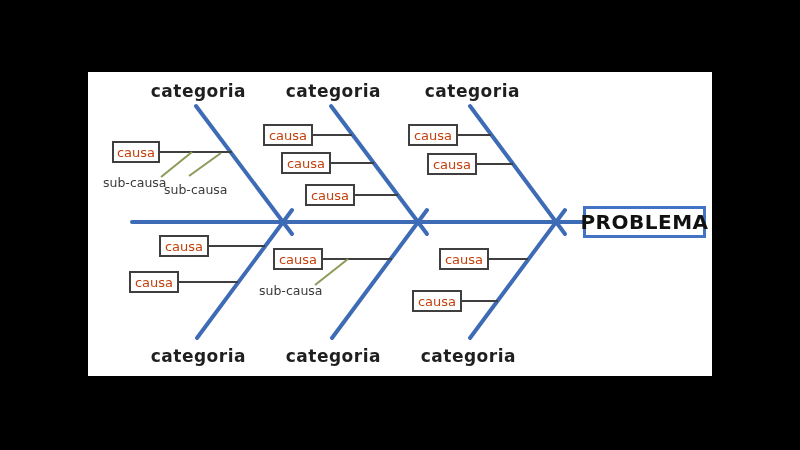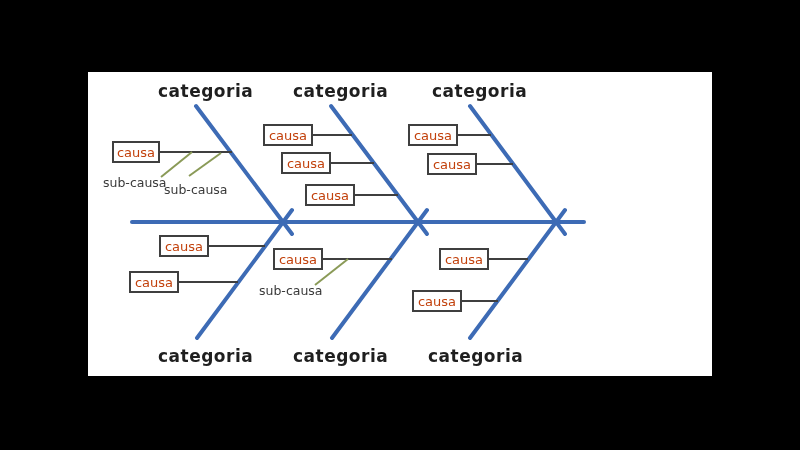--- a/index.html
+++ b/index.html
@@ -13,22 +13,22 @@
   .frame{position:absolute;left:0;top:0;width:800px;height:450px;background:#000;}
   .canvas{
     position:absolute;left:88px;top:72px;width:624px;height:304px;
     background:#ffffff;
   }
   svg.lines{position:absolute;left:0;top:0;width:800px;height:450px;}
   .spine,.branch{stroke:#3d6bb5;stroke-width:4;stroke-linecap:round;}
   .connector{stroke:#3f3f3f;stroke-width:2;stroke-linecap:butt;}
   .subline{stroke:#8a9a57;stroke-width:2;stroke-linecap:butt;}
   .categoria{
-    position:absolute;width:100px;text-align:left;
-    font-size:17px;font-weight:bold;color:#1f1f1f;letter-spacing:0.5px;margin-left:12px;
+    position:absolute;width:100px;text-align:right;
+    font-size:17px;font-weight:bold;color:#1f1f1f;letter-spacing:0.5px;
   }
   .causa{
     position:absolute;
     background:#ffffff;border:2px solid #3f3f3f;
     display:flex;align-items:center;justify-content:center;
     font-size:13px;color:#c2410c;
     box-sizing:border-box;
   }
   .subcausa{
     position:absolute;font-size:12.5px;color:#3a3a3a;white-space:nowrap;
@@ -90,13 +90,14 @@
   <div class="causa" style="left:159px;top:235px;width:50px;height:22px;">causa</div>
   <div class="causa" style="left:129px;top:271px;width:50px;height:22px;">causa</div>
   <div class="causa" style="left:273px;top:248px;width:50px;height:22px;">causa</div>
   <div class="causa" style="left:439px;top:248px;width:50px;height:22px;">causa</div>
   <div class="causa" style="left:412px;top:290px;width:50px;height:22px;">causa</div>
 
   <div class="subcausa" style="left:103px;top:175px;">sub-causa</div>
   <div class="subcausa" style="left:164px;top:182px;">sub-causa</div>
   <div class="subcausa" style="left:259px;top:283px;">sub-causa</div>
 
+  <div class="problema">PROBLEMA</div>
 </div>
 
 </body></html>

